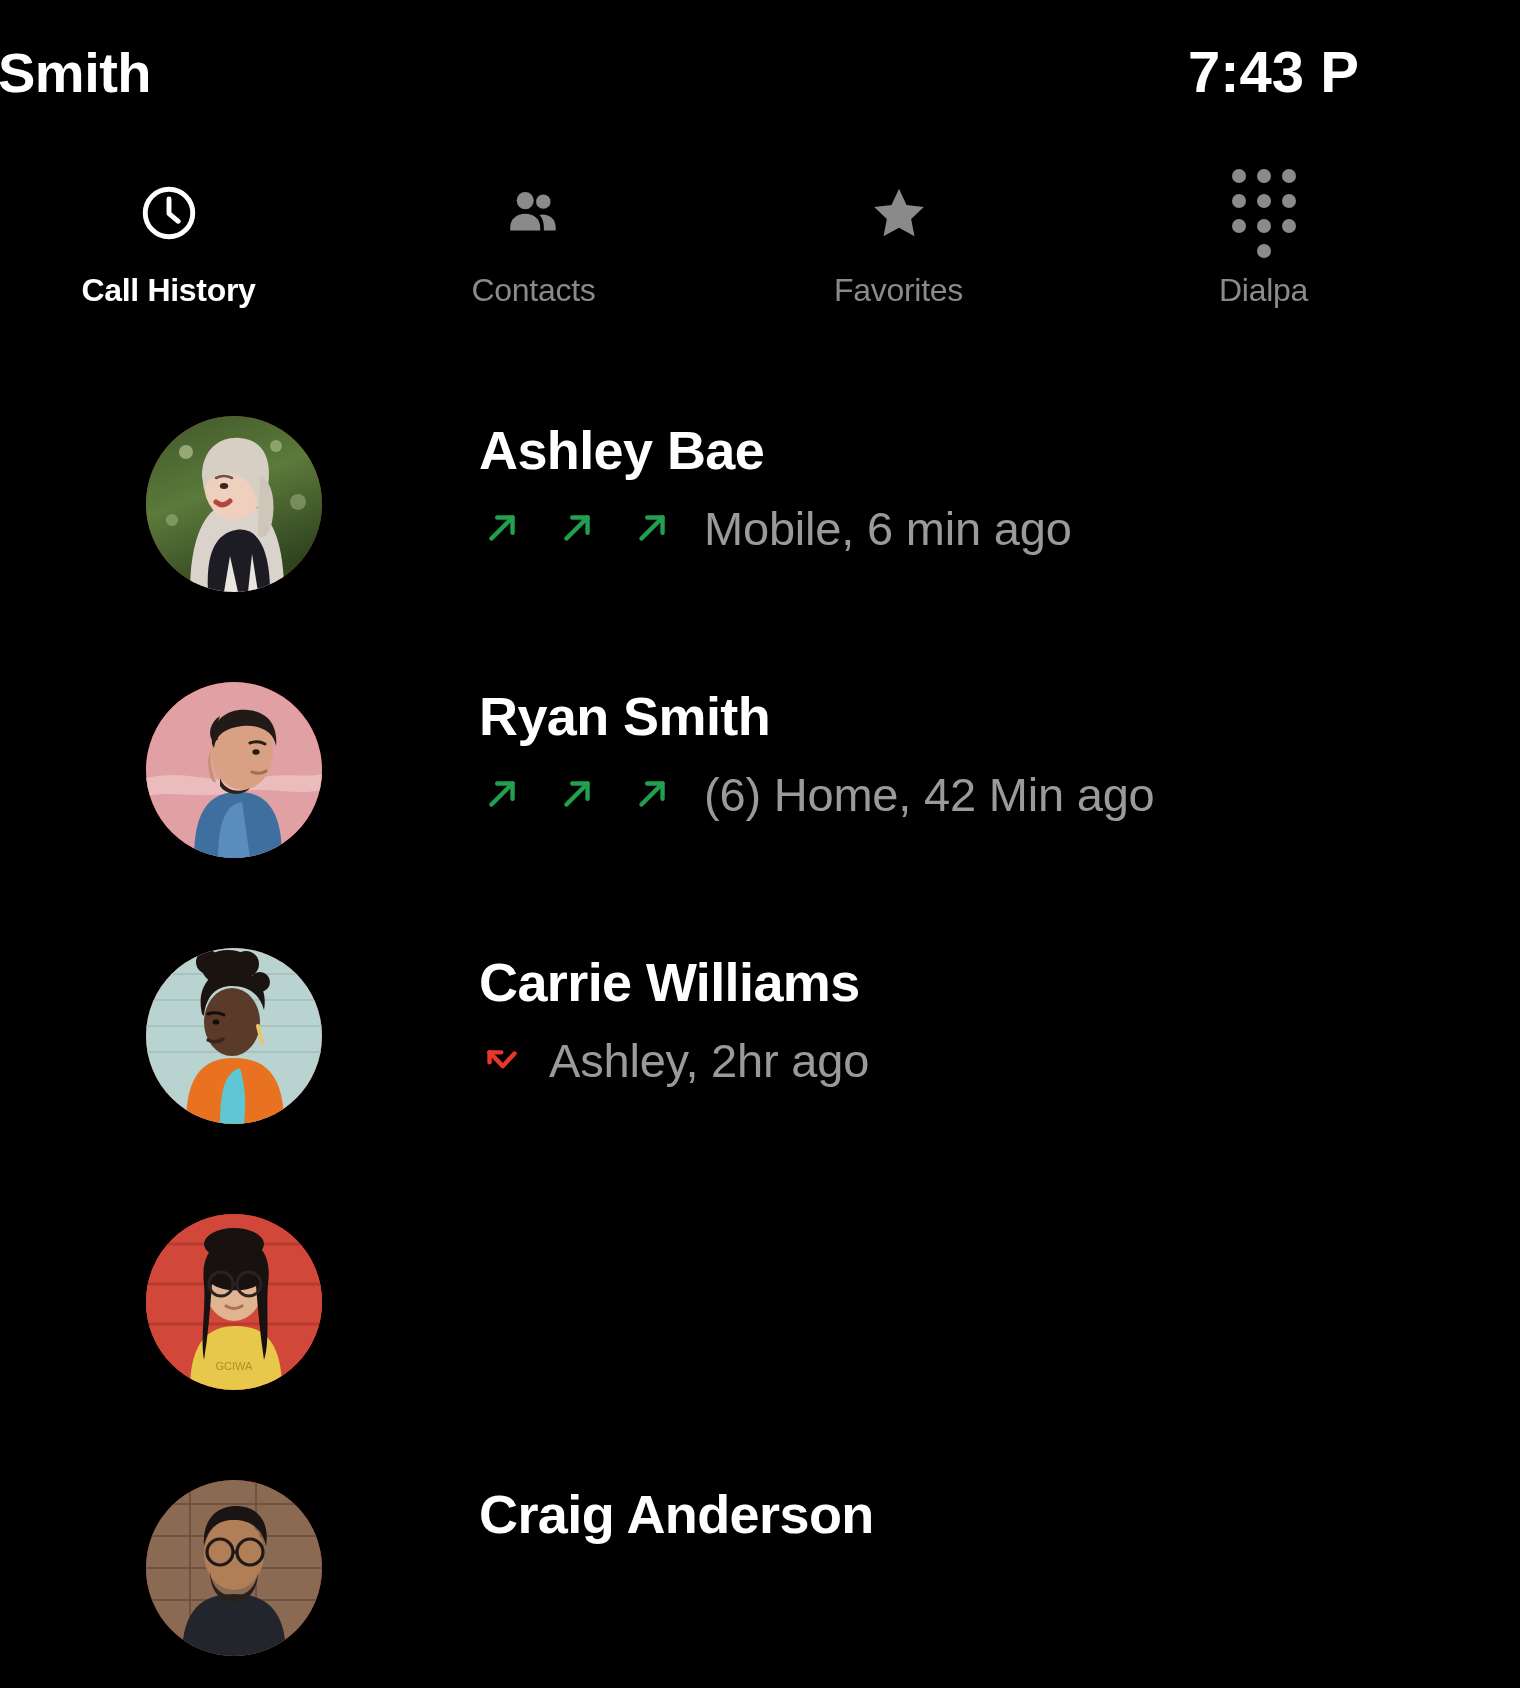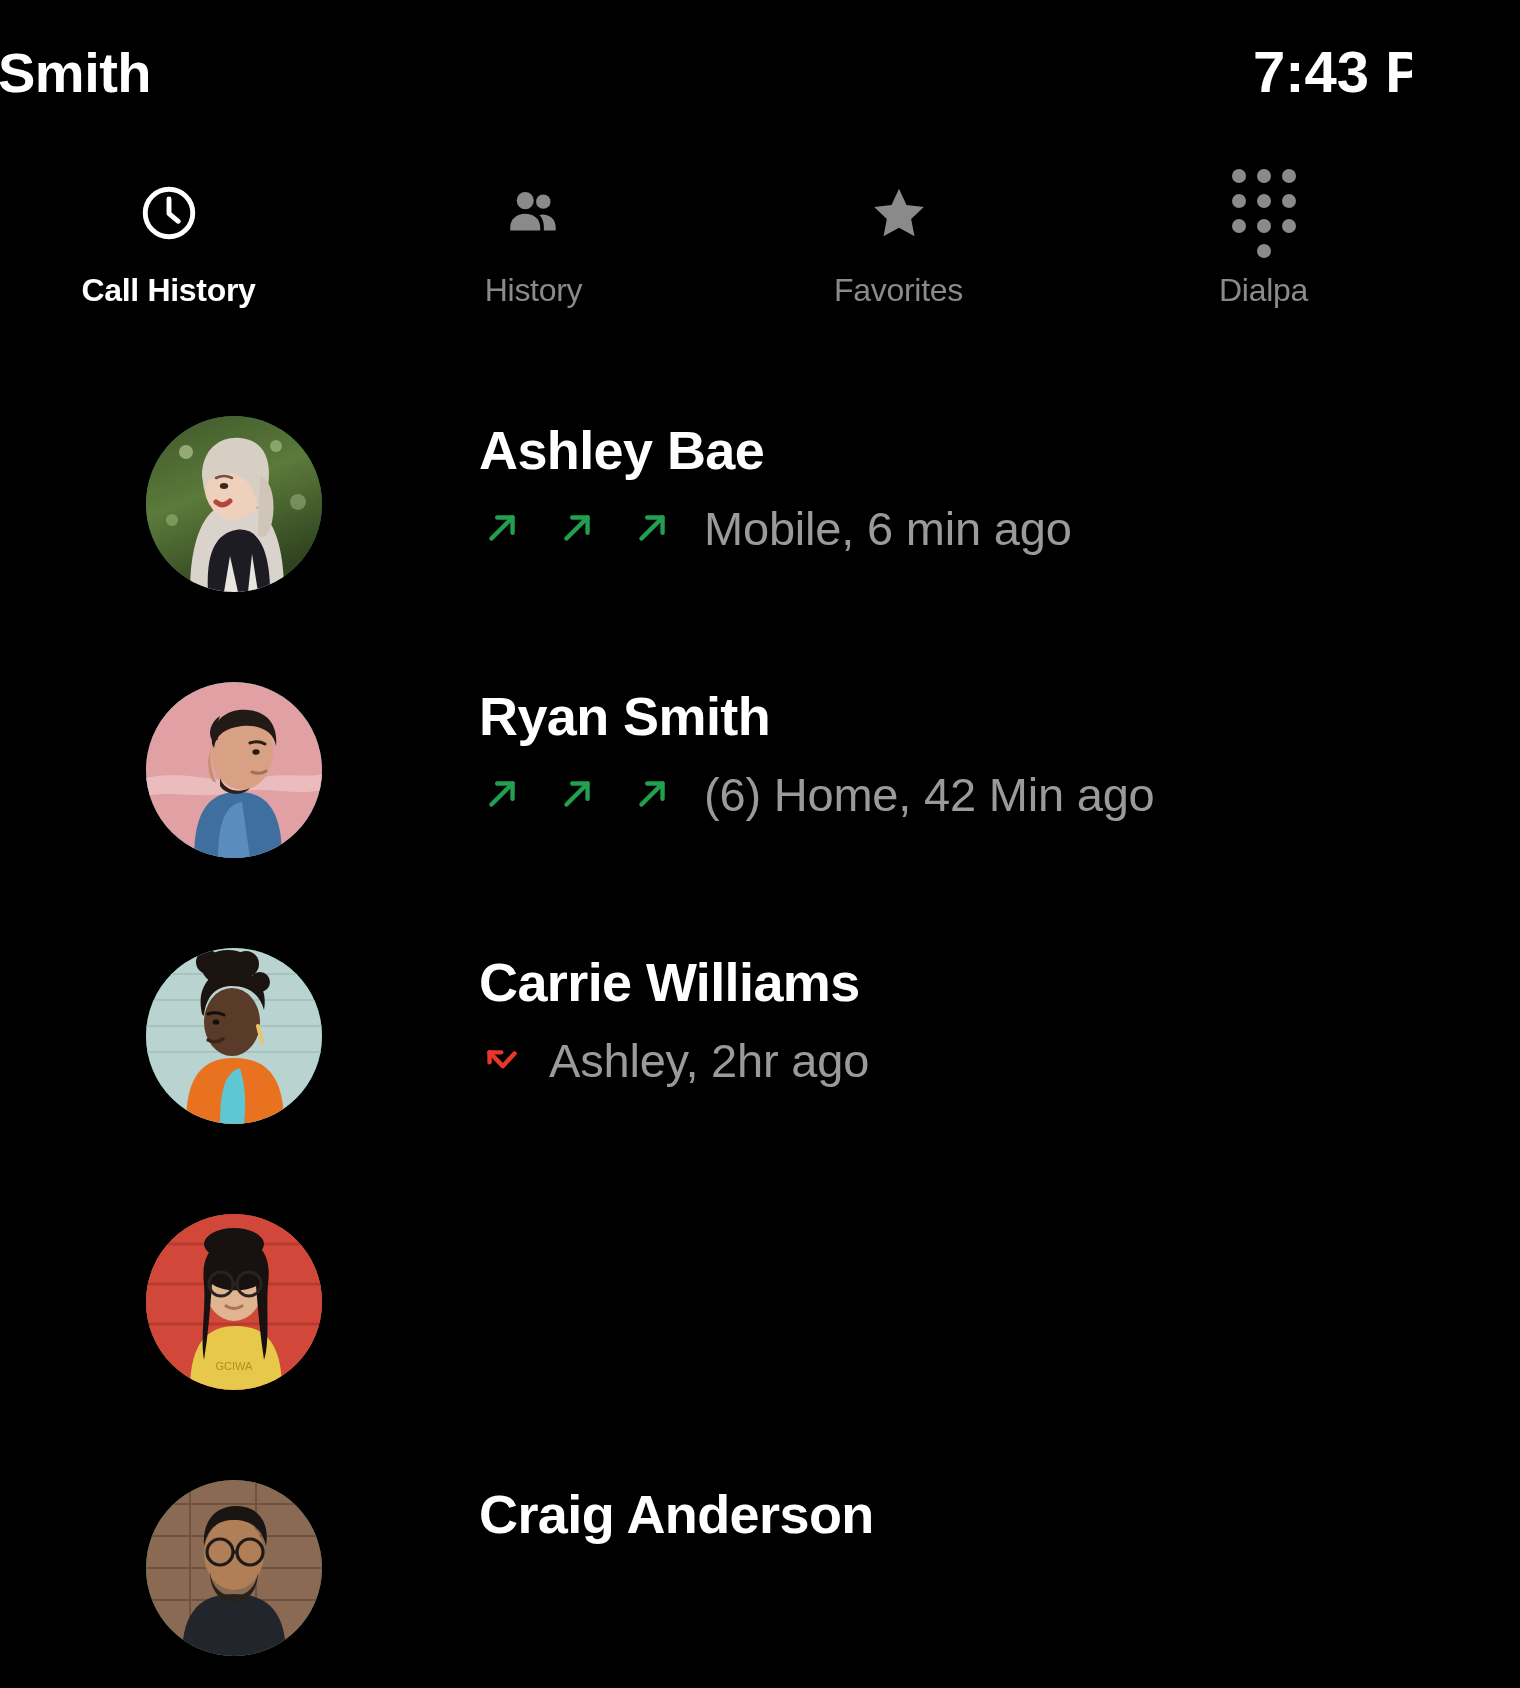--- a/index.html
+++ b/index.html
@@ -39,21 +39,21 @@
     left: 12px;
     top: 40px;
     font-size: 56px;
     font-weight: 700;
     color: #ffffff;
     letter-spacing: -0.5px;
     white-space: nowrap;
   }
   .status-right {
     position: absolute;
-    left: 1267px;
+    left: 1202px;
     top: 38px;
     font-size: 58px;
     font-weight: 700;
     color: #ffffff;
     letter-spacing: 0px;
     white-space: nowrap;
   }
 
   
   .tab-bar {
@@ -131,21 +131,21 @@
   }
   .avatar {
     position: relative;
     margin-left: 160px;
     margin-top: 16px;
     width: 176px;
     height: 176px;
     border-radius: 50%;
     overflow: hidden;
     flex: 0 0 176px;
-    background: #0f766e;
+    background: #b91c1c;
   }
   .avatar svg { display: block; width: 176px; height: 176px; }
 
   .row-text {
     margin-left: 157px;
     padding-top: 22px;
   }
   .row-name {
     font-size: 54px;
     font-weight: 700;
@@ -202,21 +202,21 @@
 
     <div class="tab inactive">
       <div class="tab-icon">
         <svg viewBox="0 0 24 24" width="62" height="62" style="stroke:none;">
           <circle cx="8.6" cy="7.2" r="3.3"></circle>
           <circle cx="15.6" cy="7.6" r="2.8"></circle>
           <path d="M2.8 17.6c0-3.3 2.6-5.3 5.8-5.3s5.8 2 5.8 5.3v1.2H2.8z"></path>
           <path d="M15.3 12.6c2.9.1 5.1 1.9 5.1 4.9v1.3h-4.6v-1.5c0-1.8-.6-3.4-1.7-4.5z"></path>
         </svg>
       </div>
-      <div class="tab-label">History</div>
+      <div class="tab-label">Contacts</div>
     </div>
 
     <div class="tab inactive">
       <div class="tab-icon">
         <svg viewBox="0 0 24 24" width="62" height="62" style="stroke:none;">
           <path d="M12 2.6 L14.9 8.9 L21.6 9.7 L16.7 14.3 L18.0 21.0 L12 17.7 L6.0 21.0 L7.3 14.3 L2.4 9.7 L9.1 8.9 Z"></path>
         </svg>
       </div>
       <div class="tab-label">Favorites</div>
     </div>

